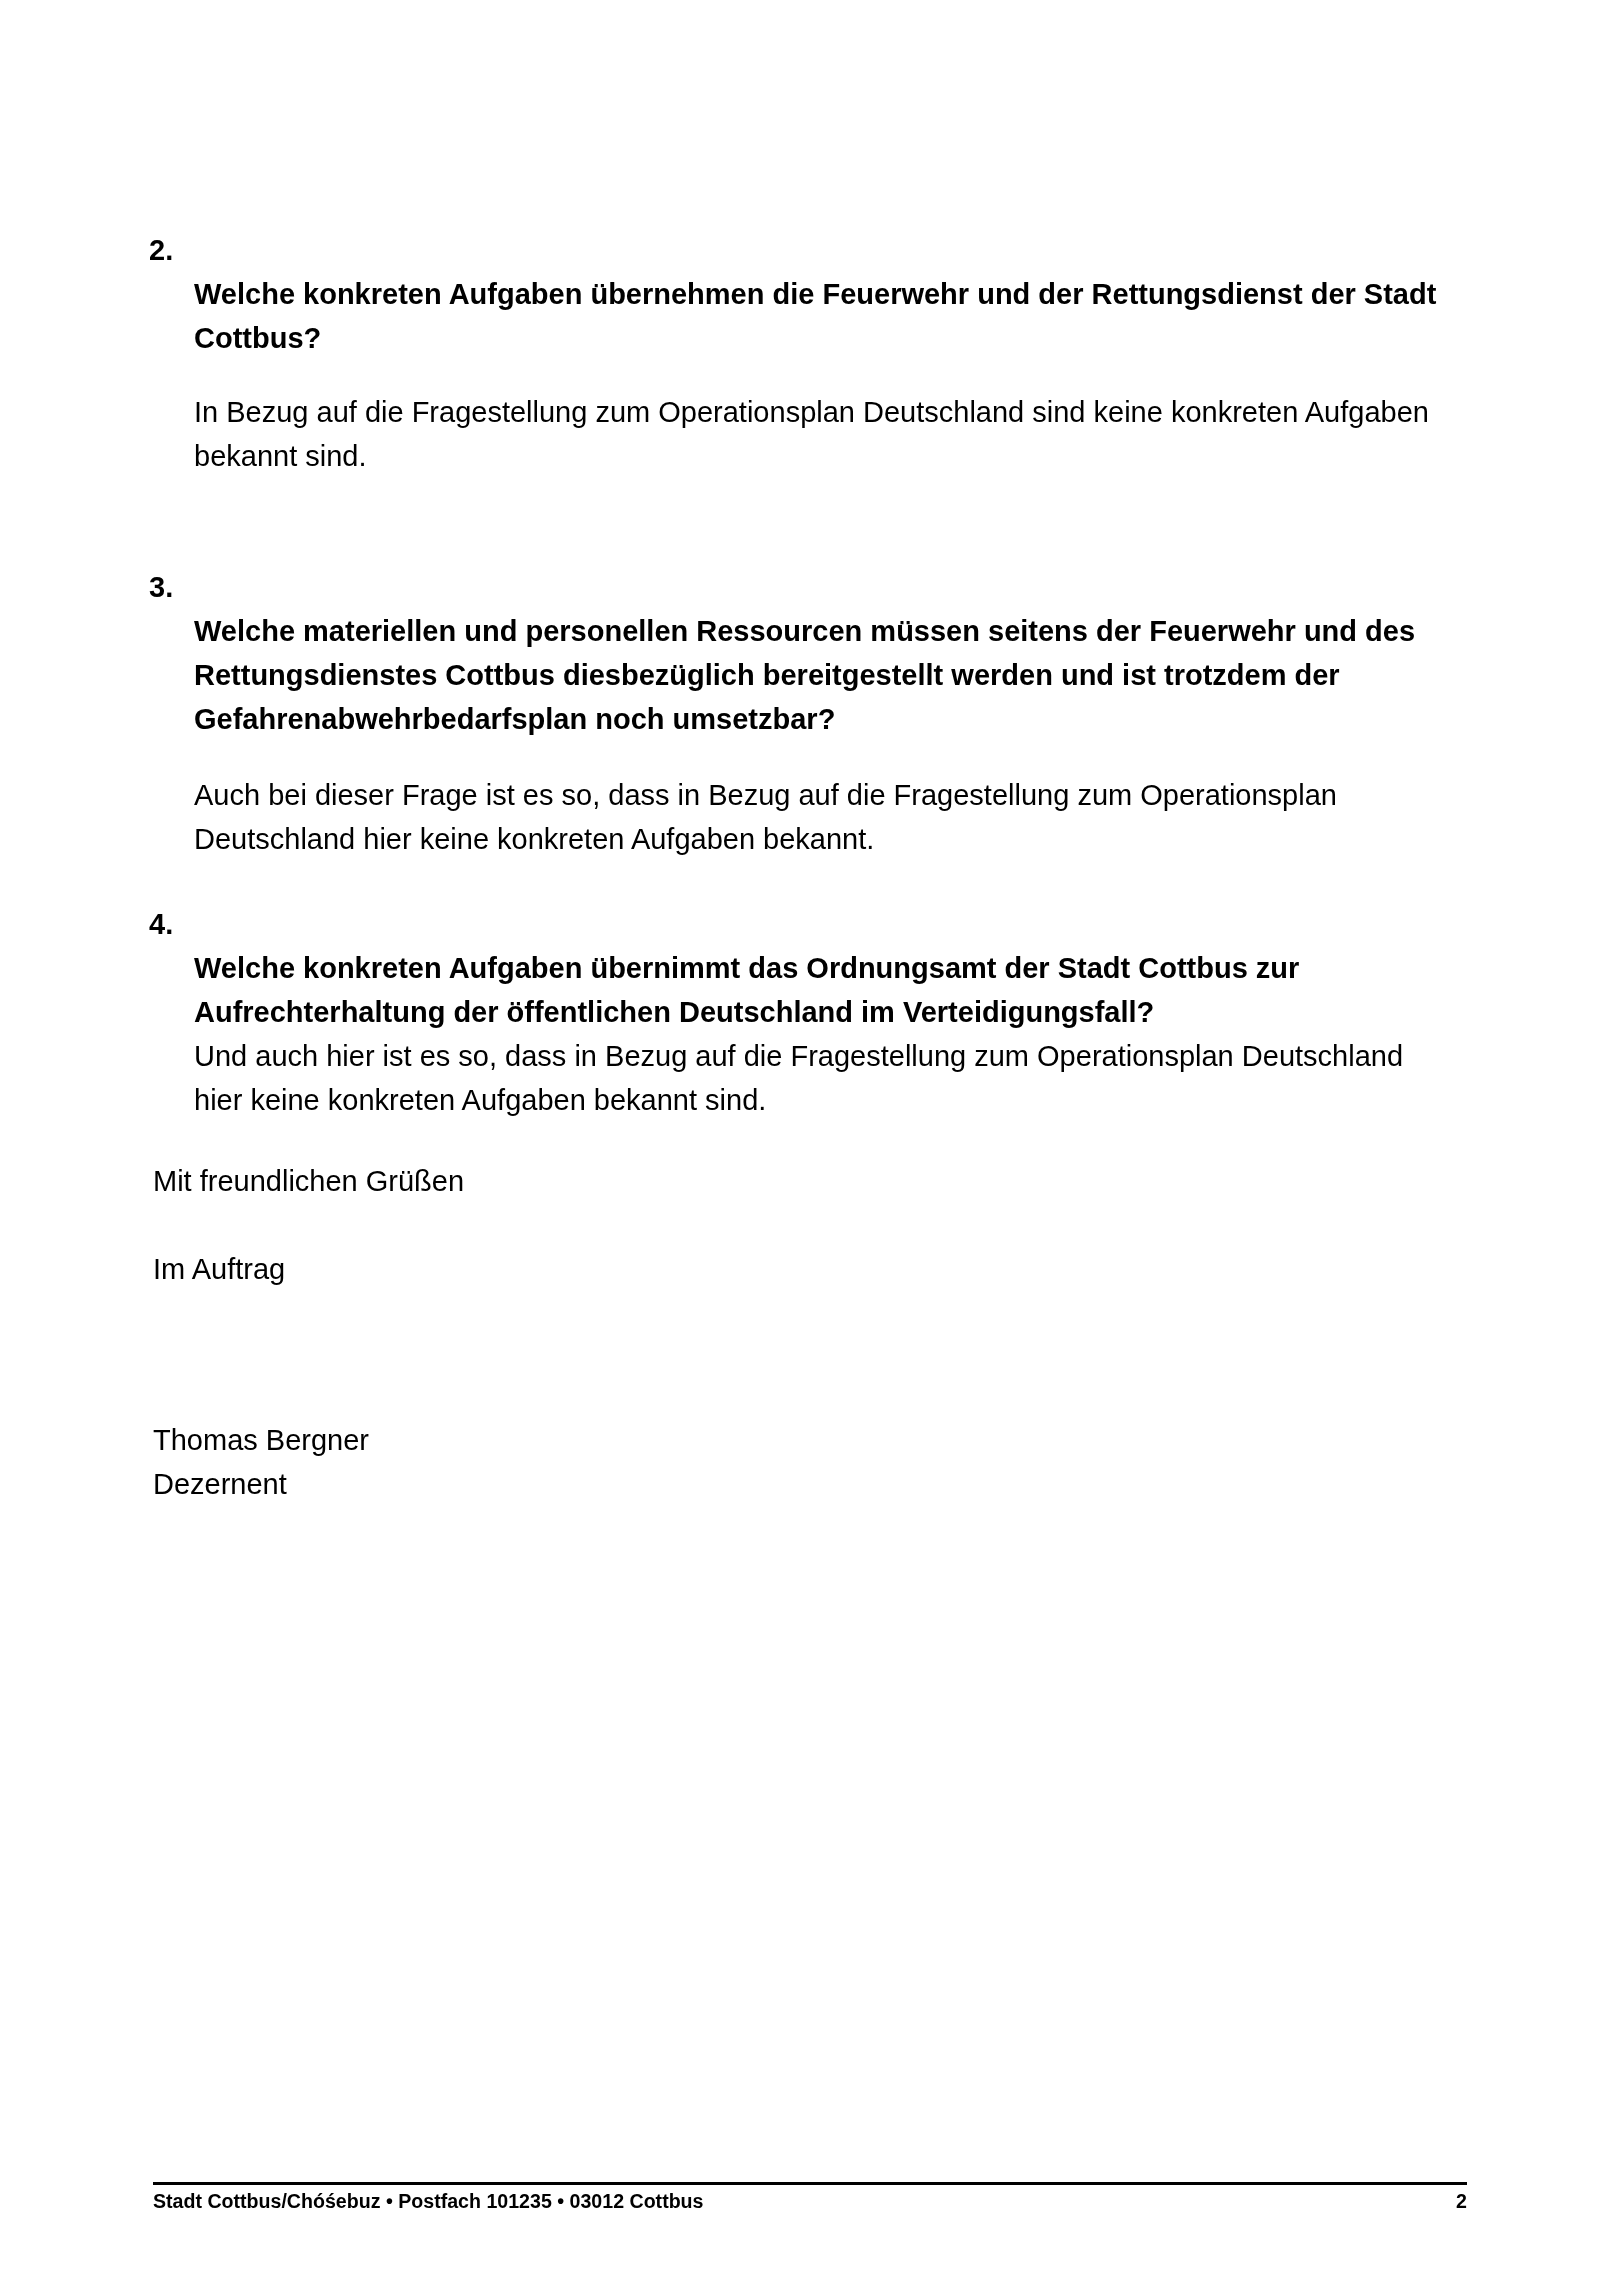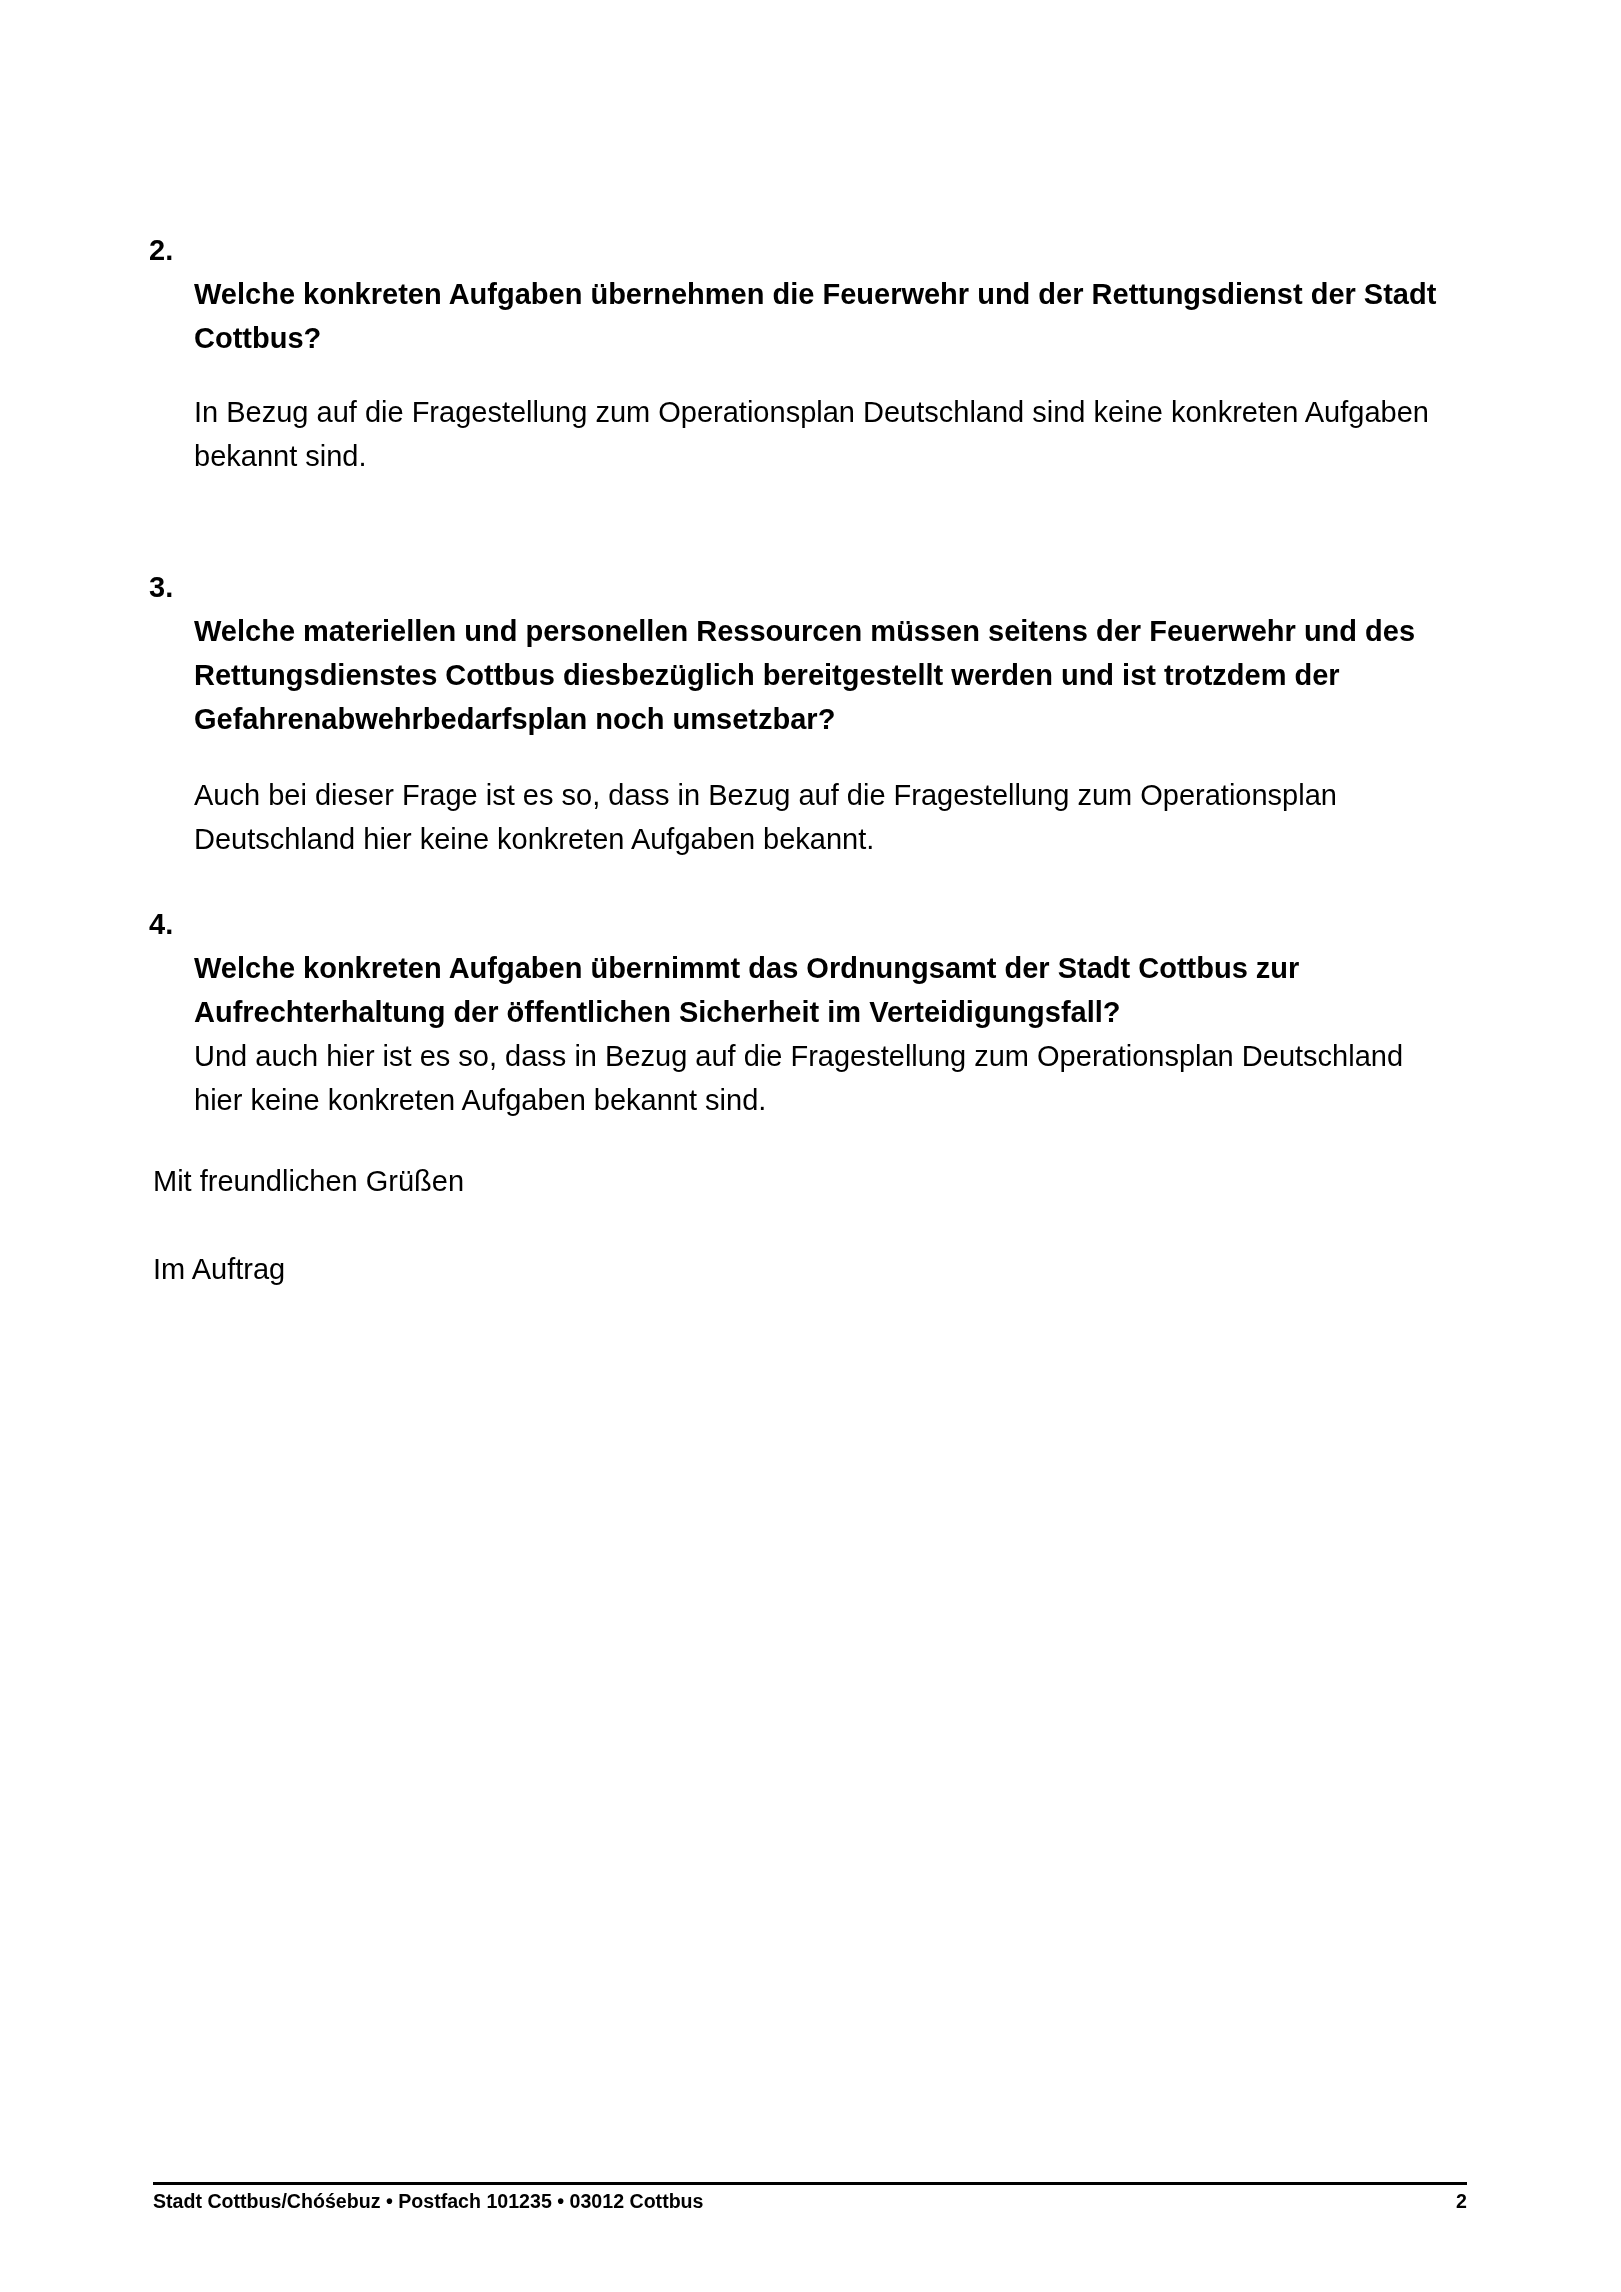--- a/index.html
+++ b/index.html
@@ -91,30 +91,32 @@
     <span class="q-num">3.</span><span>Welche materiellen und personellen Ressourcen müssen seitens der Feuerwehr und des
 Rettungsdienstes Cottbus diesbezüglich bereitgestellt werden und ist trotzdem der
 Gefahrenabwehrbedarfsplan noch umsetzbar?</span>
   </div>
 
   <div class="para" id="a3">Auch bei dieser Frage ist es so, dass in Bezug auf die Fragestellung zum Operationsplan
 Deutschland hier keine konkreten Aufgaben bekannt.</div>
 
   <div class="q-item" id="q4">
     <span class="q-num">4.</span><span>Welche konkreten Aufgaben übernimmt das Ordnungsamt der Stadt Cottbus zur
-Aufrechterhaltung der öffentlichen Sicherheit im Verteidigungsfall?</span>
+Aufrechterhaltung der öffentlichen Deutschland im Verteidigungsfall?</span>
   </div>
 
   <div class="para" id="a4">Und auch hier ist es so, dass in Bezug auf die Fragestellung zum Operationsplan Deutschland
 hier keine konkreten Aufgaben bekannt sind.</div>
 
   <div class="closing-line" id="mfg">Mit freundlichen Grüßen</div>
 
   <div class="closing-line" id="ia">Im Auftrag</div>
 
+  <div class="signature-block" id="sig">Thomas Bergner
+Dezernent</div>
 
 </div>
 
 <div class="footer-rule"></div>
 
 <div class="footer-row">
   <span>Stadt Cottbus/Chóśebuz • Postfach 101235 • 03012 Cottbus</span>
   <span>2</span>
 </div>
 

